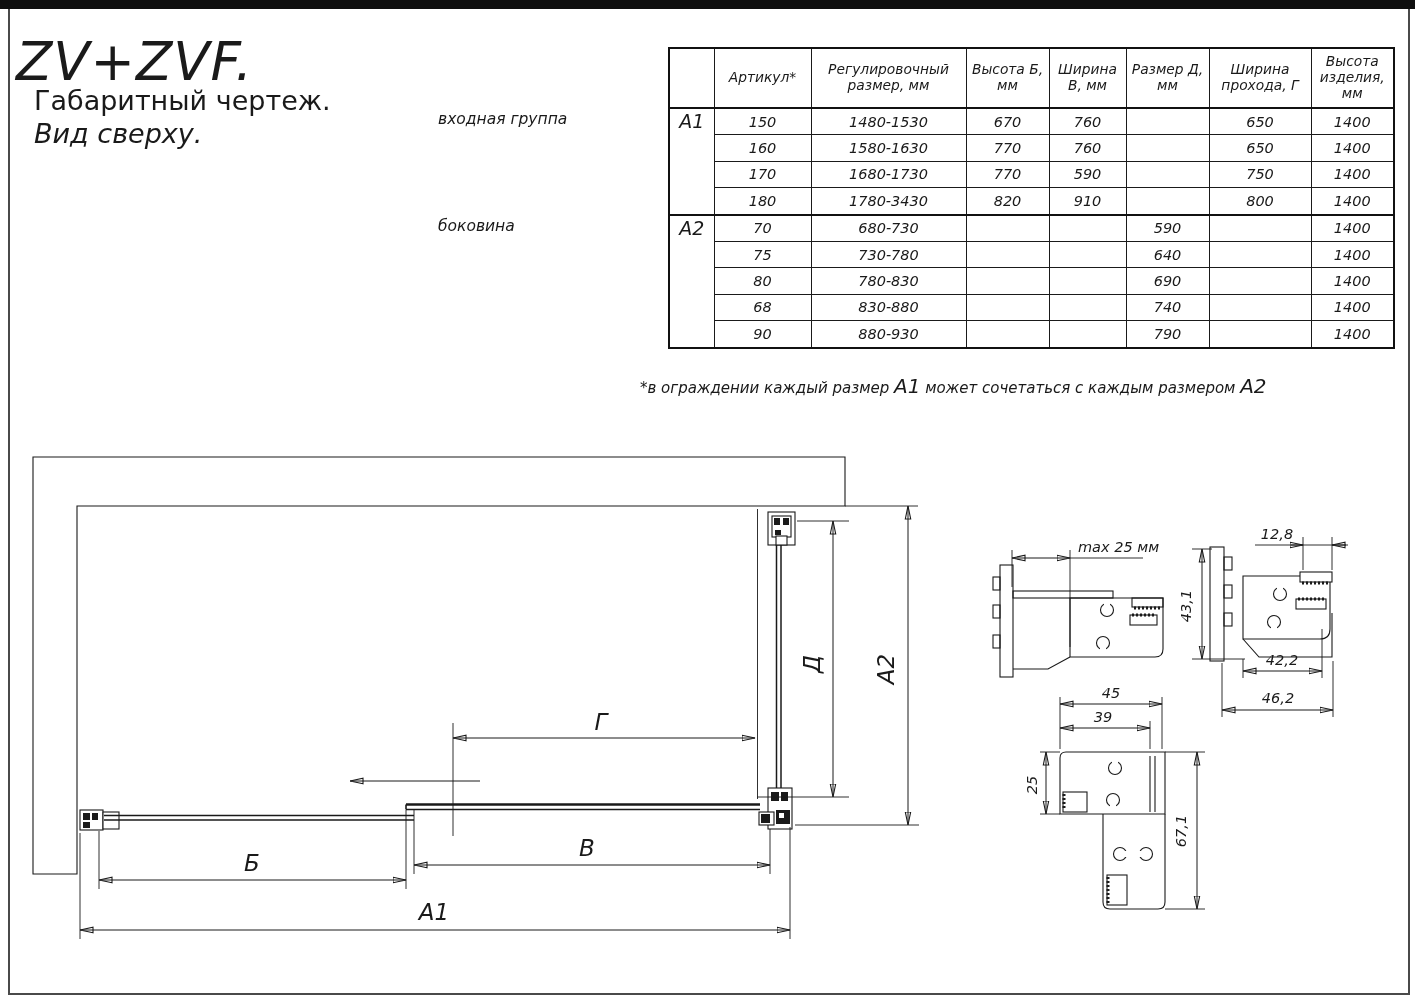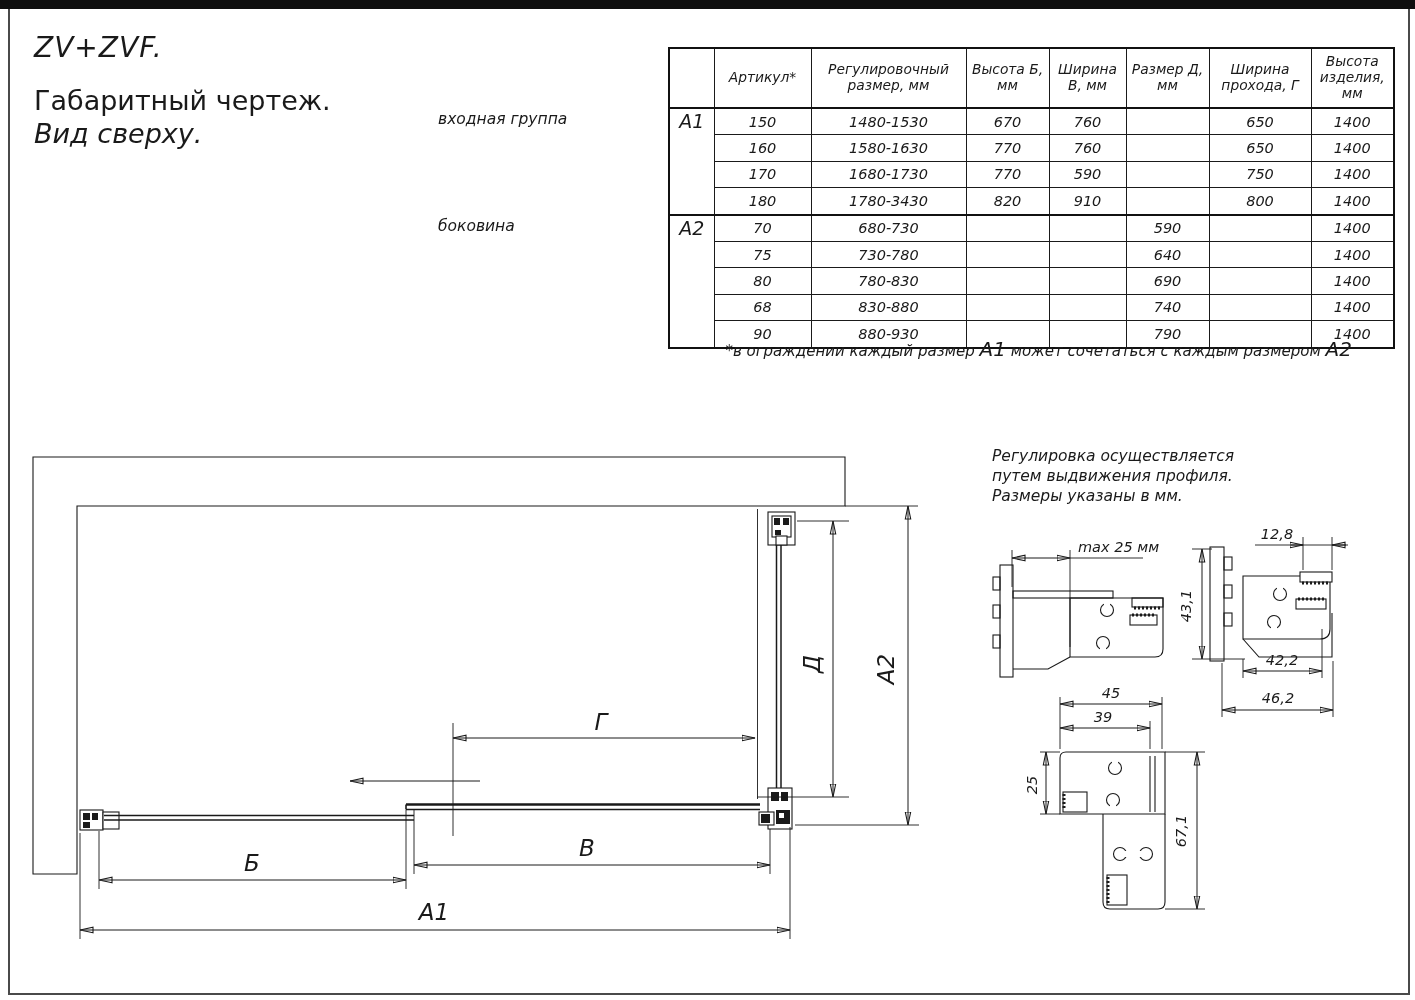--- a/index.html
+++ b/index.html
@@ -5,42 +5,42 @@
   html,body{margin:0;padding:0;background:#d9d9d9;}
   .sheet{
     position:relative;width:1415px;height:1000px;background:#ffffff;
     font-family:"DejaVu Sans",sans-serif;color:#1a1a1a;overflow:hidden;
     border-top:9px solid #0f0f0f;box-sizing:border-box;
   }
   .frame-left{position:absolute;left:8px;top:0;bottom:5px;width:2px;background:#4a4a4a;}
   .frame-right{position:absolute;right:5px;top:0;bottom:5px;width:2px;background:#4a4a4a;}
   .frame-bottom{position:absolute;left:8px;right:5px;bottom:5px;height:2px;background:#4a4a4a;}
 
-  .title{position:absolute;left:34px;top:22px;font-size:28px;font-style:italic;letter-spacing:1px;}
+  .title{position:absolute;left:16px;top:22px;font-size:53px;font-style:italic;letter-spacing:1px;}
   .sub1{position:absolute;left:34px;top:76px;font-size:27px;}
   .sub2{position:absolute;left:34px;top:109px;font-size:27px;font-style:italic;}
 
   .gl{position:absolute;width:225px;text-align:left;font-size:15.5px;font-style:italic;}
   .gl-a1{left:438px;top:101px;}
   .gl-a2{left:438px;top:208px;}
 
   table.spec{
     position:absolute;left:668px;top:38px;width:727px;table-layout:fixed;
     border-collapse:collapse;border:2.6px solid #111;font-style:italic;
   }
   table.spec th,table.spec td{
     border:1.3px solid #1a1a1a;text-align:center;vertical-align:middle;
     padding:0 2px;font-weight:400;overflow:hidden;
   }
   table.spec thead th{height:58px;font-size:13.8px;line-height:1.15;border-bottom:2.6px solid #111;}
   table.spec tbody td{height:25.4px;font-size:14.5px;}
   table.spec tr.gsep td{border-top:2.6px solid #111;}
   table.spec td.key{font-size:19px;vertical-align:top;padding-top:1px;}
 
-  .footnote{position:absolute;left:640px;top:328px;width:712px;text-align:right;
+  .footnote{position:absolute;left:640px;top:365px;width:712px;text-align:left;
     font-size:15px;font-style:italic;white-space:nowrap;}
   .footnote .big{font-size:20px;}
 
   .note{position:absolute;left:992px;top:437px;font-size:15.5px;font-style:italic;line-height:20px;}
 
   svg.plan{position:absolute;left:0;top:0;}
   svg.plan line,svg.plan path,svg.plan rect,svg.plan circle{stroke:#1a1a1a;fill:none;stroke-width:1.1;}
   svg.plan .f{fill:#1a1a1a;stroke:none;}
   svg.plan .wf{fill:#ffffff;}
   svg.plan .er{fill:#ffffff;stroke:none;}
@@ -371,19 +371,14 @@
         <td></td>
         <td>1400</td>
       </tr>
     </tbody>
   </table>
 
   <div class="footnote">
     <span>*в ограждении каждый размер </span><span class="big">А1</span><span> может сочетаться с каждым размером </span><span class="big">А2</span>
   </div>
 
-  <div class="note">
-    <div>Регулировка осуществляется</div>
-    <div>путем выдвижения профиля.</div>
-    <div>Размеры указаны в мм.</div>
-  </div>
 
 </div>
 
 </body></html>

